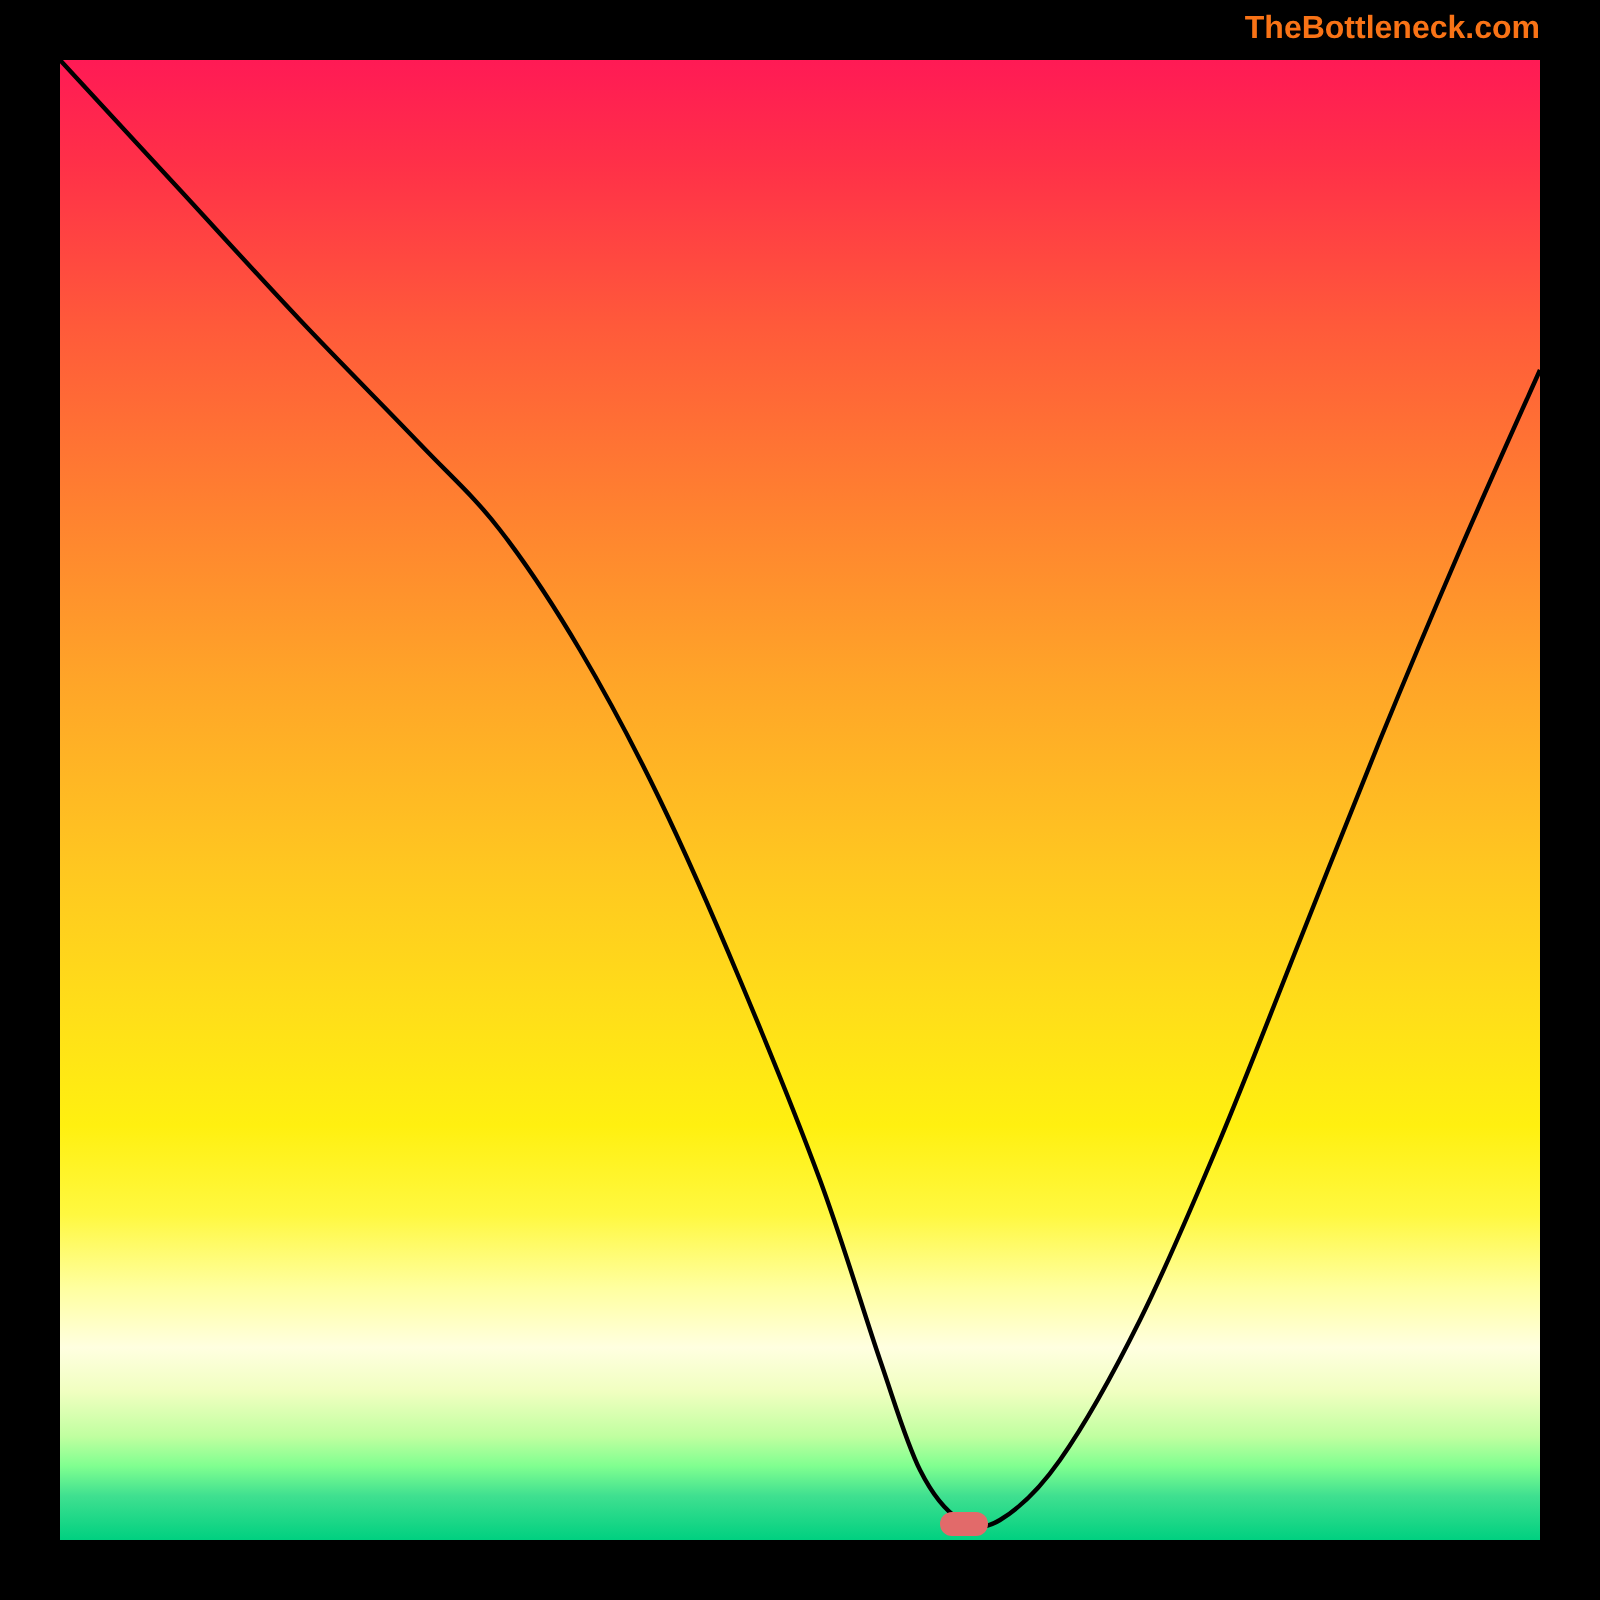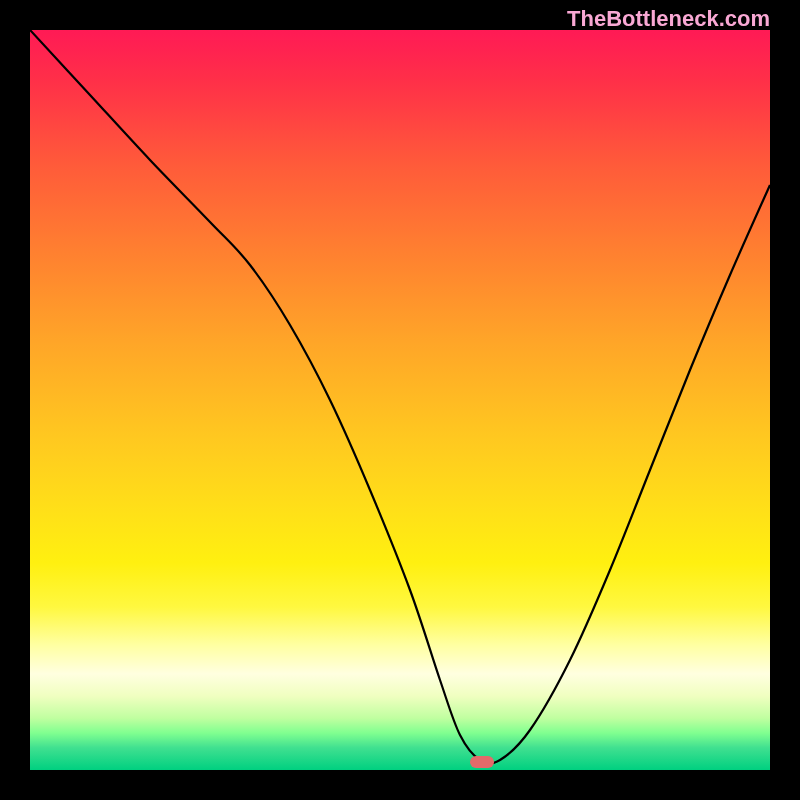--- a/index.html
+++ b/index.html
@@ -33,23 +33,23 @@
       #c0ffa0 93%,
       #80ff90 95%,
       #40e090 97%,
       #00d080 100%
     );
   }
   .watermark {
     position: absolute;
     top: 6px;
     right: 30px;
-    font-size: 22px;
+    font-size: 16px;
     font-weight: bold;
-    color: #f9a8d4;
+    color: #f97316;
     font-family: Arial, sans-serif;
   }
   .marker {
     position: absolute;
     width: 24px;
     height: 12px;
     background: #e26a6a;
     border-radius: 6px;
   }
   svg.curve {

